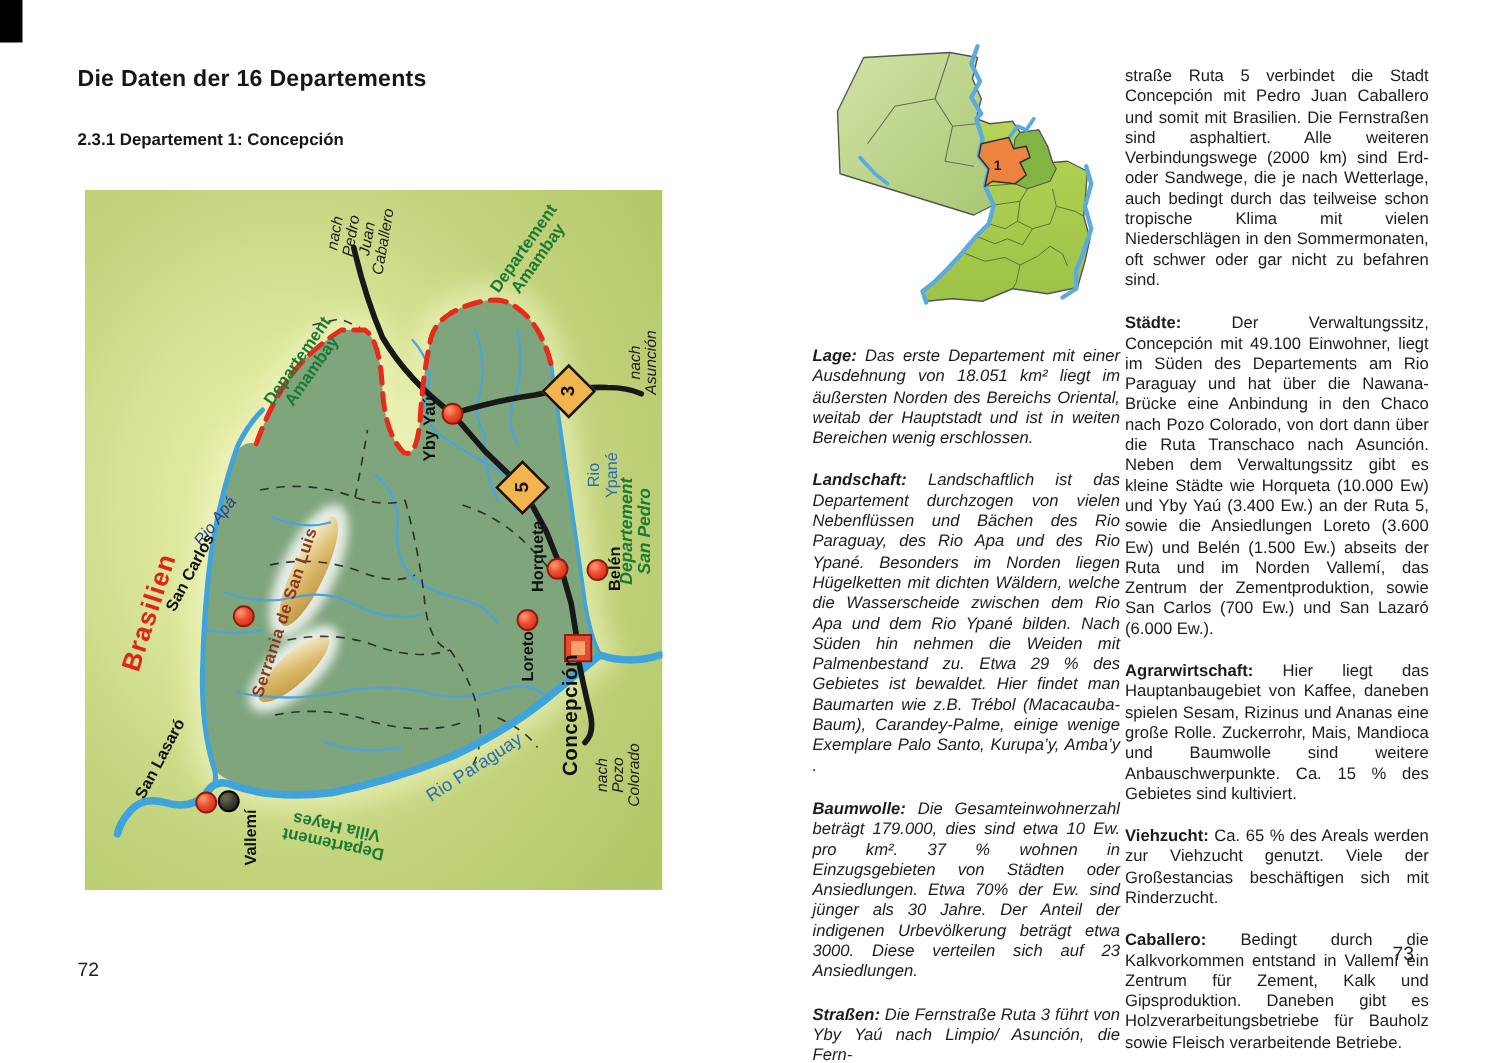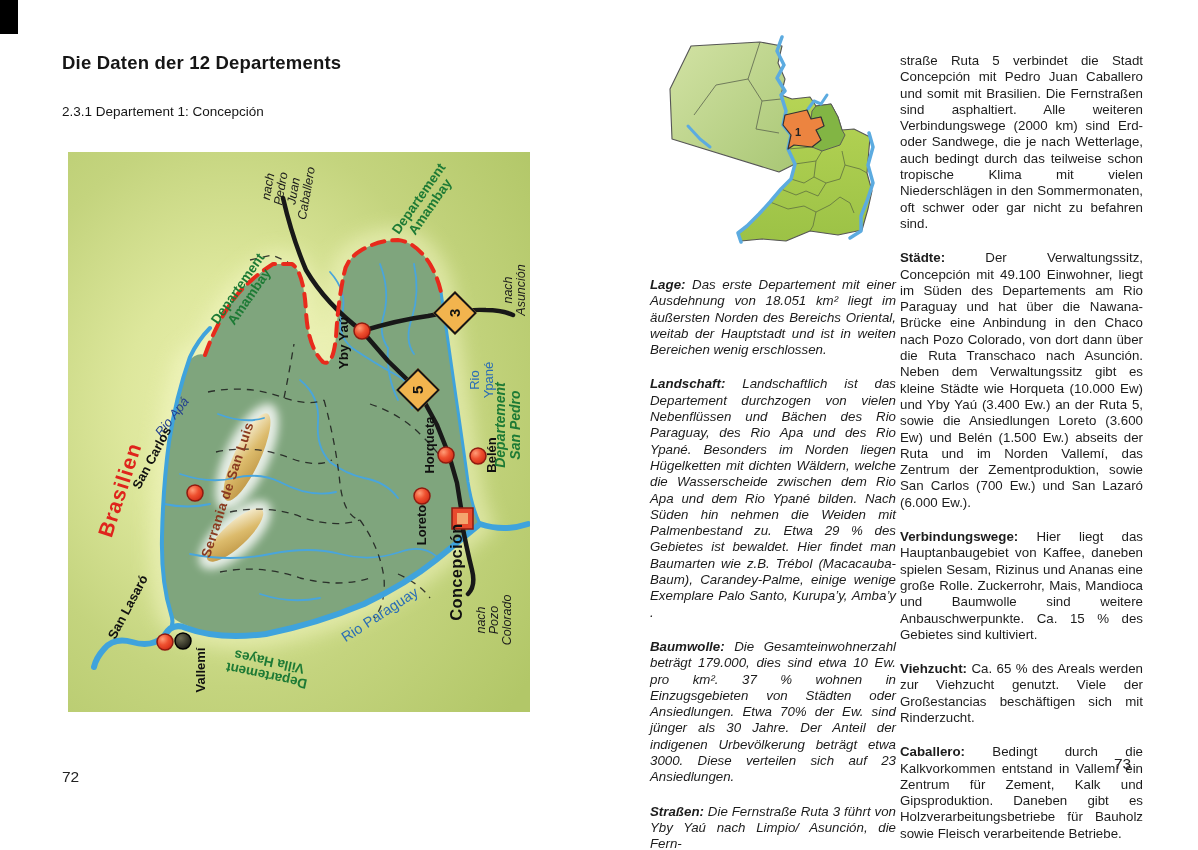--- a/index.html
+++ b/index.html
@@ -2,21 +2,21 @@
 <html><head>
 <meta charset="utf-8">
 <style>
   html,body{margin:0;padding:0;}
   body{
     width:1198px;height:850px;position:relative;background:#ffffff;
     font-family:"Liberation Sans", sans-serif;color:#1a1a1a;overflow:hidden;
   }
   .corner-mark{position:absolute;left:0;top:0;width:18px;height:34px;background:#000;}
   .title{position:absolute;left:62px;top:52px;font-size:18.5px;font-weight:bold;color:#161616;letter-spacing:.2px;}
-  .subtitle{position:absolute;left:62px;top:104px;font-size:13.5px;font-weight:normal;color:#161616;}
+  .subtitle{position:absolute;left:62px;top:104px;font-size:13.5px;font-weight:bold;color:#161616;}
   .pagenum{position:absolute;font-size:15.5px;color:#222;}
   .pagenum.pl{left:62px;top:768px;}
   .pagenum.pr{left:1114px;top:755px;}
 
   
   .col{position:absolute;font-size:13.3px;line-height:16.3px;text-align:justify;color:#1c1c1c;}
   .col p{margin:18px 0 14px 0;}
   .col p b{font-weight:bold;}
   .col-mid{left:650px;top:259px;width:246px;font-style:italic;}
   .col-right{left:900px;top:35px;width:243px;}
@@ -41,21 +41,21 @@
 
   
   .inset{position:absolute;left:664px;top:33px;width:216px;height:214px;}
   .inset svg text{font-family:"Liberation Sans", sans-serif;font-weight:bold;}
 </style>
 </head>
 <body>
 
 <div class="corner-mark"></div>
 
-<div class="title">Die Daten der 12 Departements</div>
+<div class="title">Die Daten der 16 Departements</div>
 <div class="subtitle">2.3.1 Departement 1: Concepción</div>
 
 <div class="map">
   <svg width="462" height="560" viewBox="0 0 462 560">
     <defs>
       <radialGradient id="mapbg" cx="36%" cy="46%" r="80%">
         <stop offset="0%" stop-color="#ecf1b3"></stop>
         <stop offset="30%" stop-color="#dde79c"></stop>
         <stop offset="62%" stop-color="#c4d47e"></stop>
         <stop offset="100%" stop-color="#b2c768"></stop>
@@ -242,19 +242,19 @@
 
 <div class="col col-mid">
     <p><b>Lage: </b>Das erste Departement mit einer Ausdehnung von 18.051 km² liegt im äußersten Norden des Bereichs Oriental, weitab der Hauptstadt und ist in weiten Bereichen wenig erschlossen.</p>
     <p><b>Landschaft: </b>Landschaftlich ist das Departement durchzogen von vielen Nebenflüssen und Bächen des Rio Paraguay, des Rio Apa und des Rio Ypané. Besonders im Norden liegen Hügelketten mit dichten Wäldern, welche die Wasserscheide zwischen dem Rio Apa und dem Rio Ypané bilden. Nach Süden hin nehmen die Weiden mit Palmenbestand zu. Etwa 29 % des Gebietes ist bewaldet. Hier findet man Baumarten wie z.B. Trébol (Macacauba-Baum), Carandey-Palme, einige wenige Exemplare Palo Santo, Kurupa’y, Amba’y .</p>
     <p><b>Baumwolle: </b>Die Gesamteinwohnerzahl beträgt 179.000, dies sind etwa 10 Ew. pro km². 37 % wohnen in Einzugsgebieten von Städten oder Ansiedlungen. Etwa 70% der Ew. sind jünger als 30 Jahre. Der Anteil der indigenen Urbevölkerung beträgt etwa 3000. Diese verteilen sich auf 23 Ansiedlungen.</p>
     <p><b>Straßen: </b>Die Fernstraße Ruta 3 führt von Yby Yaú nach Limpio/ Asunción, die Fern-</p>
   </div>
 <div class="col col-right">
     <p>straße Ruta 5 verbindet die Stadt Concepción mit Pedro Juan Caballero und somit mit Brasilien. Die Fernstraßen sind asphaltiert. Alle weiteren Verbindungswege (2000 km) sind Erd- oder Sandwege, die je nach Wetterlage, auch bedingt durch das teilweise schon tropische Klima mit vielen Niederschlägen in den Sommermonaten, oft schwer oder gar nicht zu befahren sind.</p>
     <p><b>Städte: </b>Der Verwaltungssitz, Concepción mit 49.100 Einwohner, liegt im Süden des Departements am Rio Paraguay und hat über die Nawana-Brücke eine Anbindung in den Chaco nach Pozo Colorado, von dort dann über die Ruta Transchaco nach Asunción. Neben dem Verwaltungssitz gibt es kleine Städte wie Horqueta (10.000 Ew) und Yby Yaú (3.400 Ew.) an der Ruta 5, sowie die Ansiedlungen Loreto (3.600 Ew) und Belén (1.500 Ew.) abseits der Ruta und im Norden Vallemí, das Zentrum der Zementproduktion, sowie San Carlos (700 Ew.) und San Lazaró (6.000 Ew.).</p>
-    <p><b>Verbindungswege: </b>Hier liegt das Hauptanbaugebiet von Kaffee, daneben spielen Sesam, Rizinus und Ananas eine große Rolle. Zuckerrohr, Mais, Mandioca und Baumwolle sind weitere Anbauschwerpunkte. Ca. 15 % des Gebietes sind kultiviert.</p>
+    <p><b>Agrarwirtschaft: </b>Hier liegt das Hauptanbaugebiet von Kaffee, daneben spielen Sesam, Rizinus und Ananas eine große Rolle. Zuckerrohr, Mais, Mandioca und Baumwolle sind weitere Anbauschwerpunkte. Ca. 15 % des Gebietes sind kultiviert.</p>
     <p><b>Viehzucht: </b>Ca. 65 % des Areals werden zur Viehzucht genutzt. Viele der Großestancias beschäftigen sich mit Rinderzucht.</p>
     <p><b>Caballero: </b>Bedingt durch die Kalkvorkommen entstand in Vallemí ein Zentrum für Zement, Kalk und Gipsproduktion. Daneben gibt es Holzverarbeitungsbetriebe für Bauholz sowie Fleisch verarbeitende Betriebe.</p>
   </div>
 
 <div class="pagenum pl">72</div>
 <div class="pagenum pr">73</div>
 
 </body></html>

